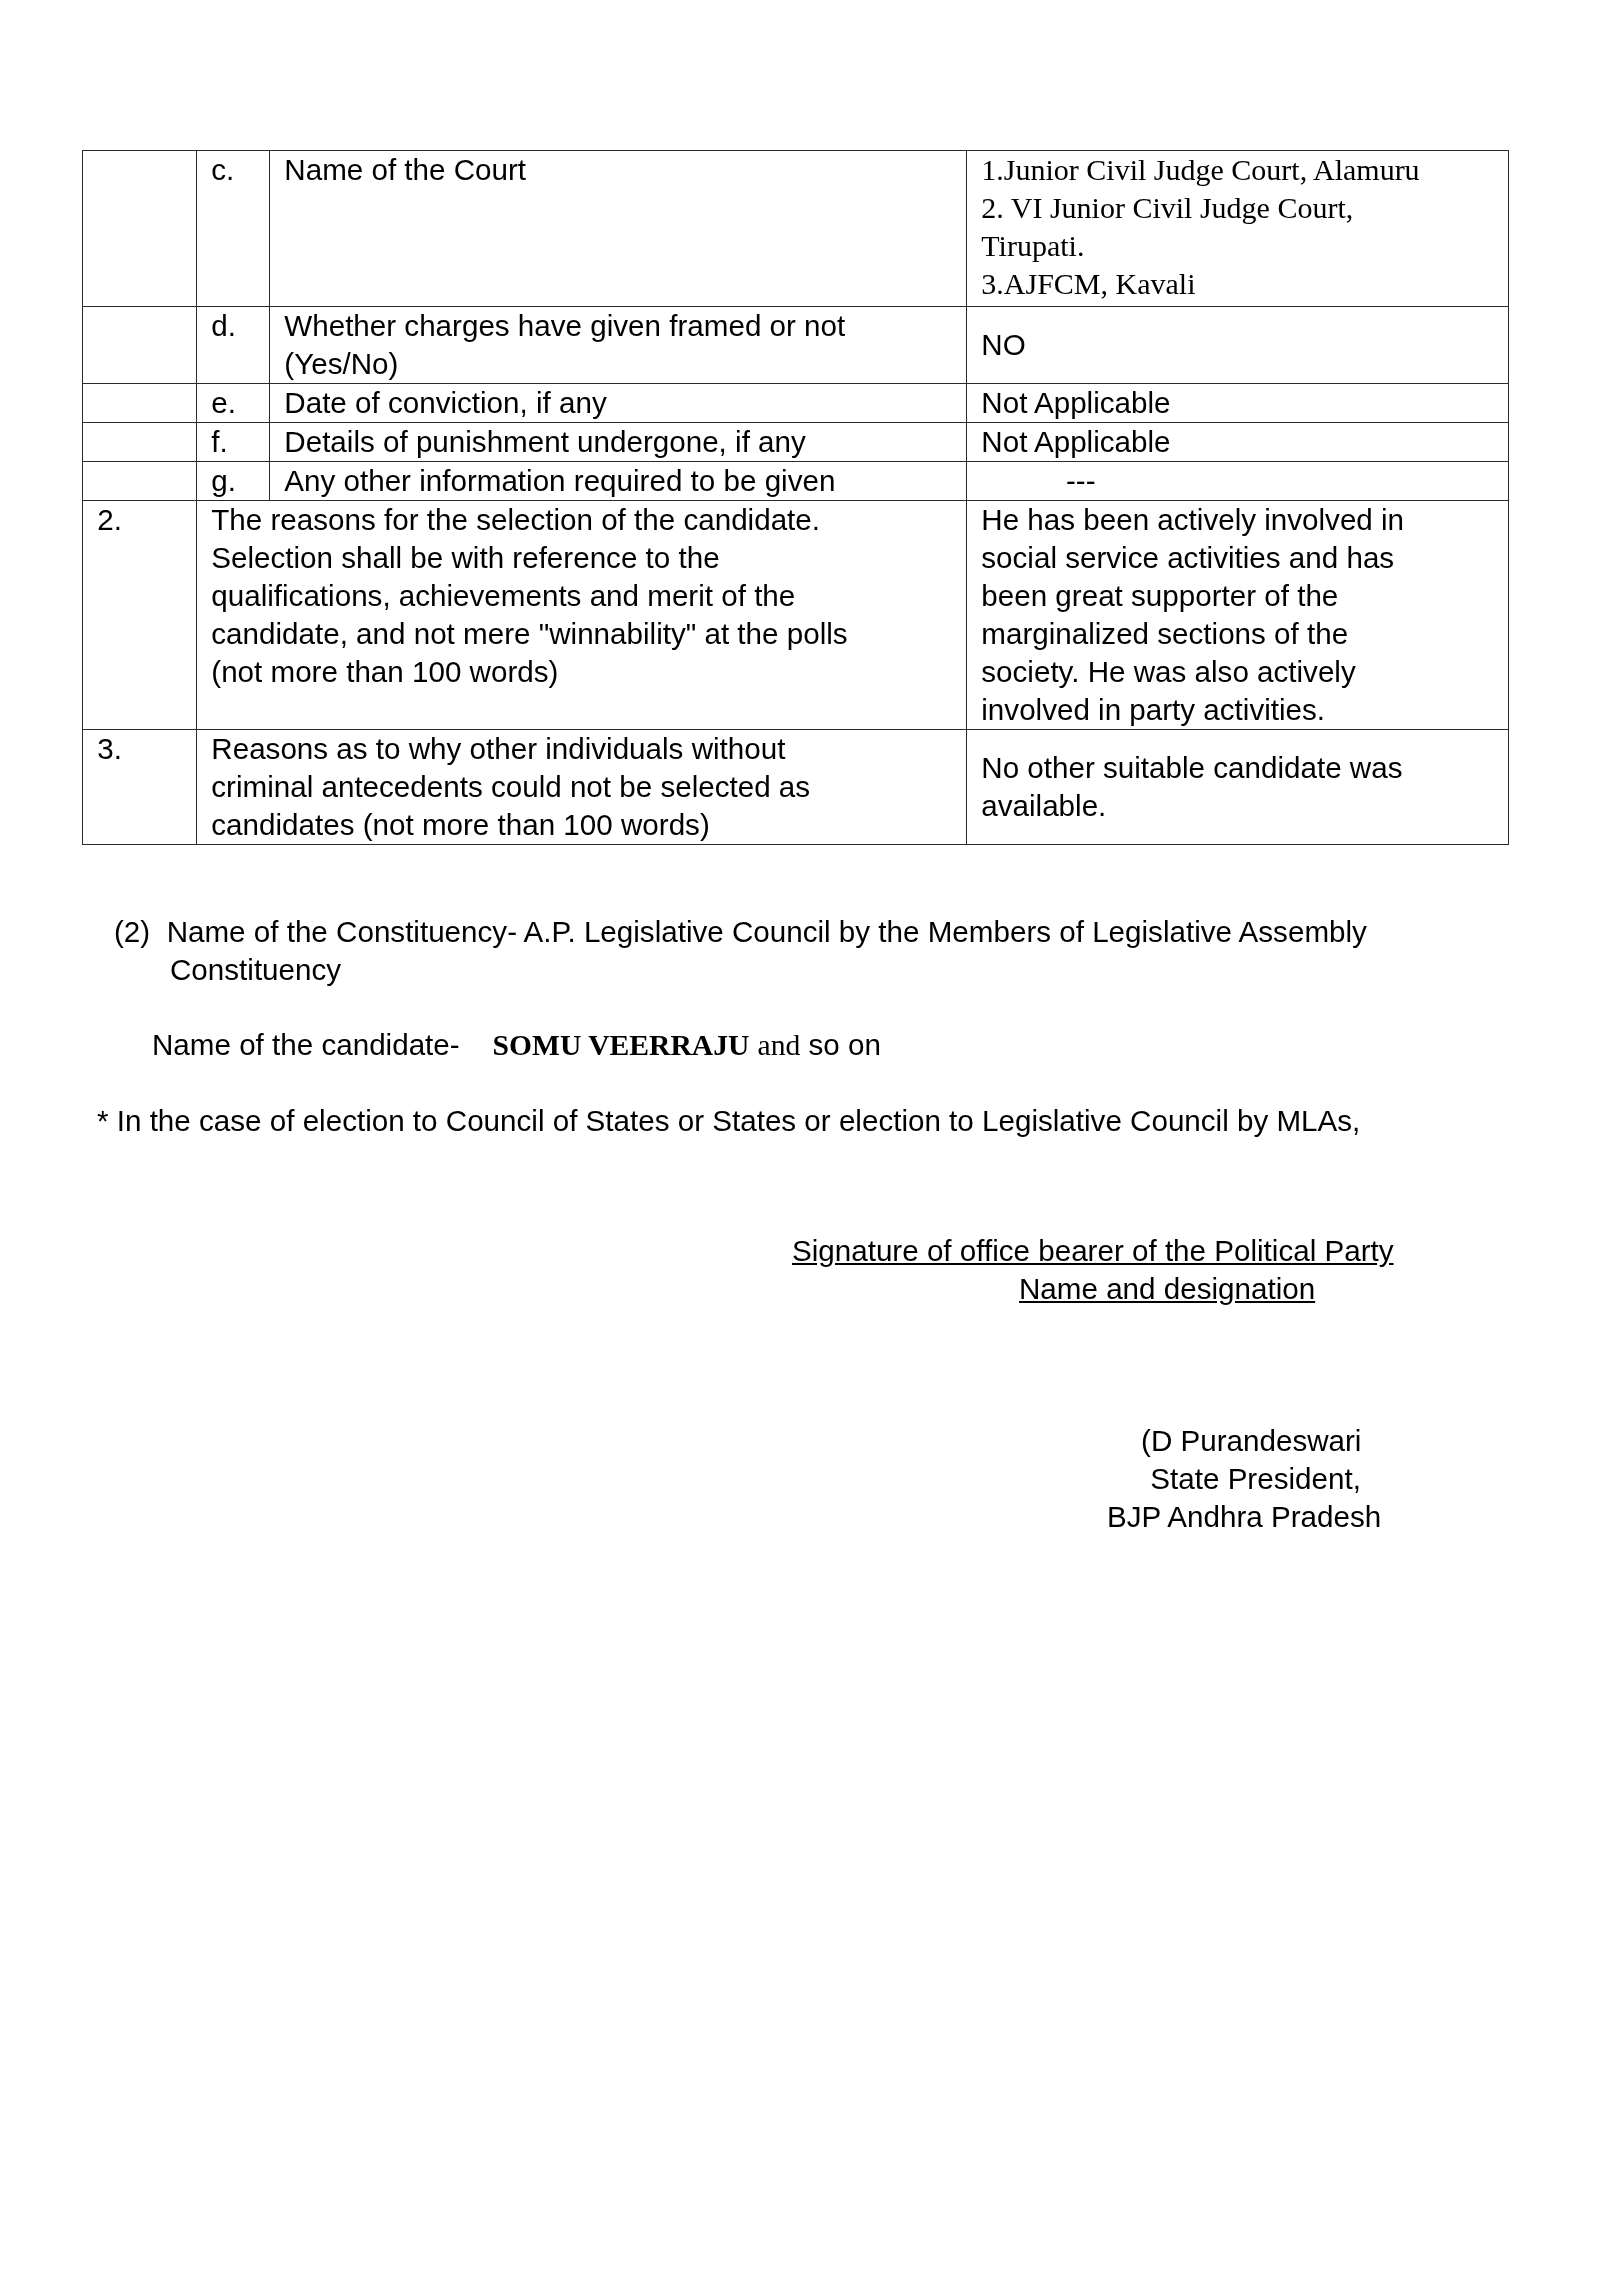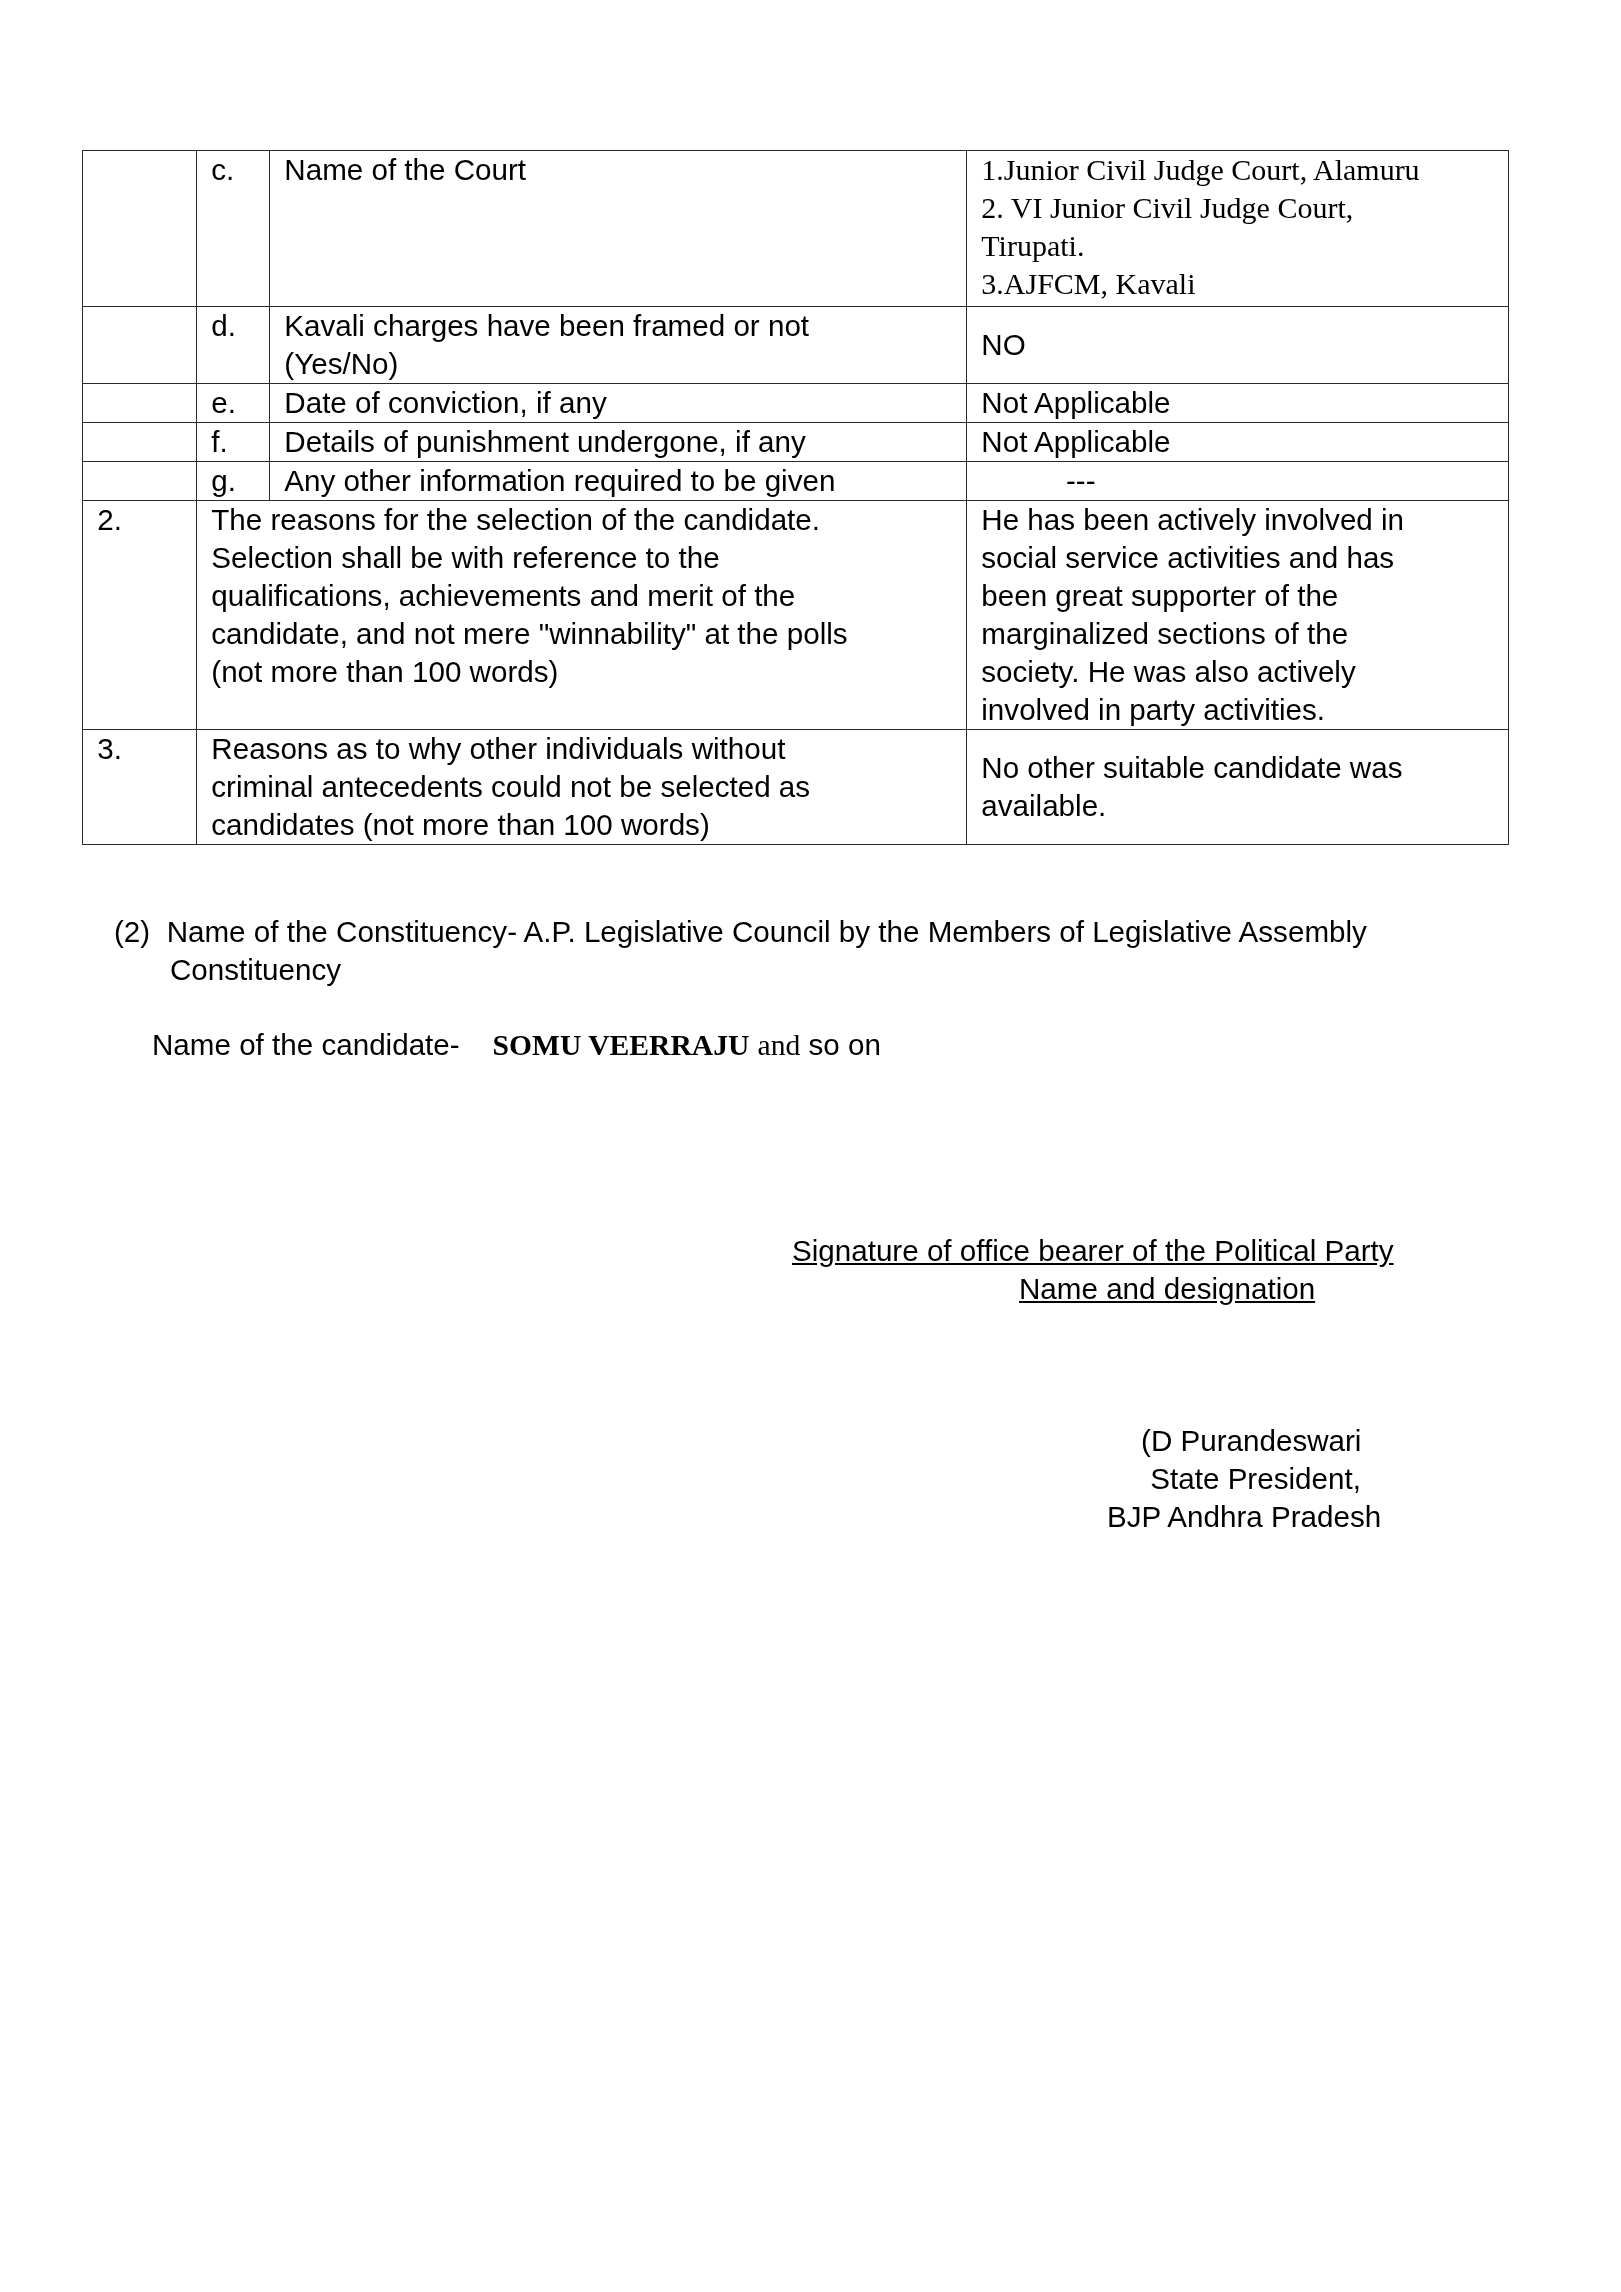--- a/index.html
+++ b/index.html
@@ -36,21 +36,21 @@
         <div>1.Junior Civil Judge Court, Alamuru</div>
         <div>2. VI Junior Civil Judge Court,</div>
         <div>Tirupati.</div>
         <div>3.AJFCM, Kavali</div>
       </td>
     </tr>
     <tr style="height:77px">
       <td></td>
       <td class="letter">d.</td>
       <td>
-        <div>Kavali charges have been framed or not</div>
+        <div>Whether charges have given framed or not</div>
         <div>(Yes/No)</div>
       </td>
       <td class="ans vmid">NO</td>
     </tr>
     <tr style="height:39px">
       <td></td>
       <td class="letter">e.</td>
       <td>Date of conviction, if any</td>
       <td class="ans">Not Applicable</td>
     </tr>
@@ -108,20 +108,21 @@
 </div>
 
 <div class="block sans" style="left:152px; top:1026px;">
   <span>Name of the candidate-</span>&nbsp;&nbsp;&nbsp;
   <span class="bold-serif">SOMU VEERRAJU</span>
   <span class="plain-serif">and</span>
   <span>so on</span>
 </div>
 
 <div class="block sans" style="left:97px; top:1102px;">
+  <div>* In the case of election to Council of States or States or election to Legislative Council by MLAs,</div>
 </div>
 
 <div class="block sans" style="left:792px; top:1232px;text-decoration:underline;">
   <div>Signature of office bearer of the Political Party</div>
   <div style="padding-left:227px">Name and designation</div>
 </div>
 
 <div class="block sans" style="left:1107px; top:1422px;text-align:center;">
   <div style="padding-left:14.3px">(D Purandeswari</div>
   <div style="padding-left:23px">State President,</div>

